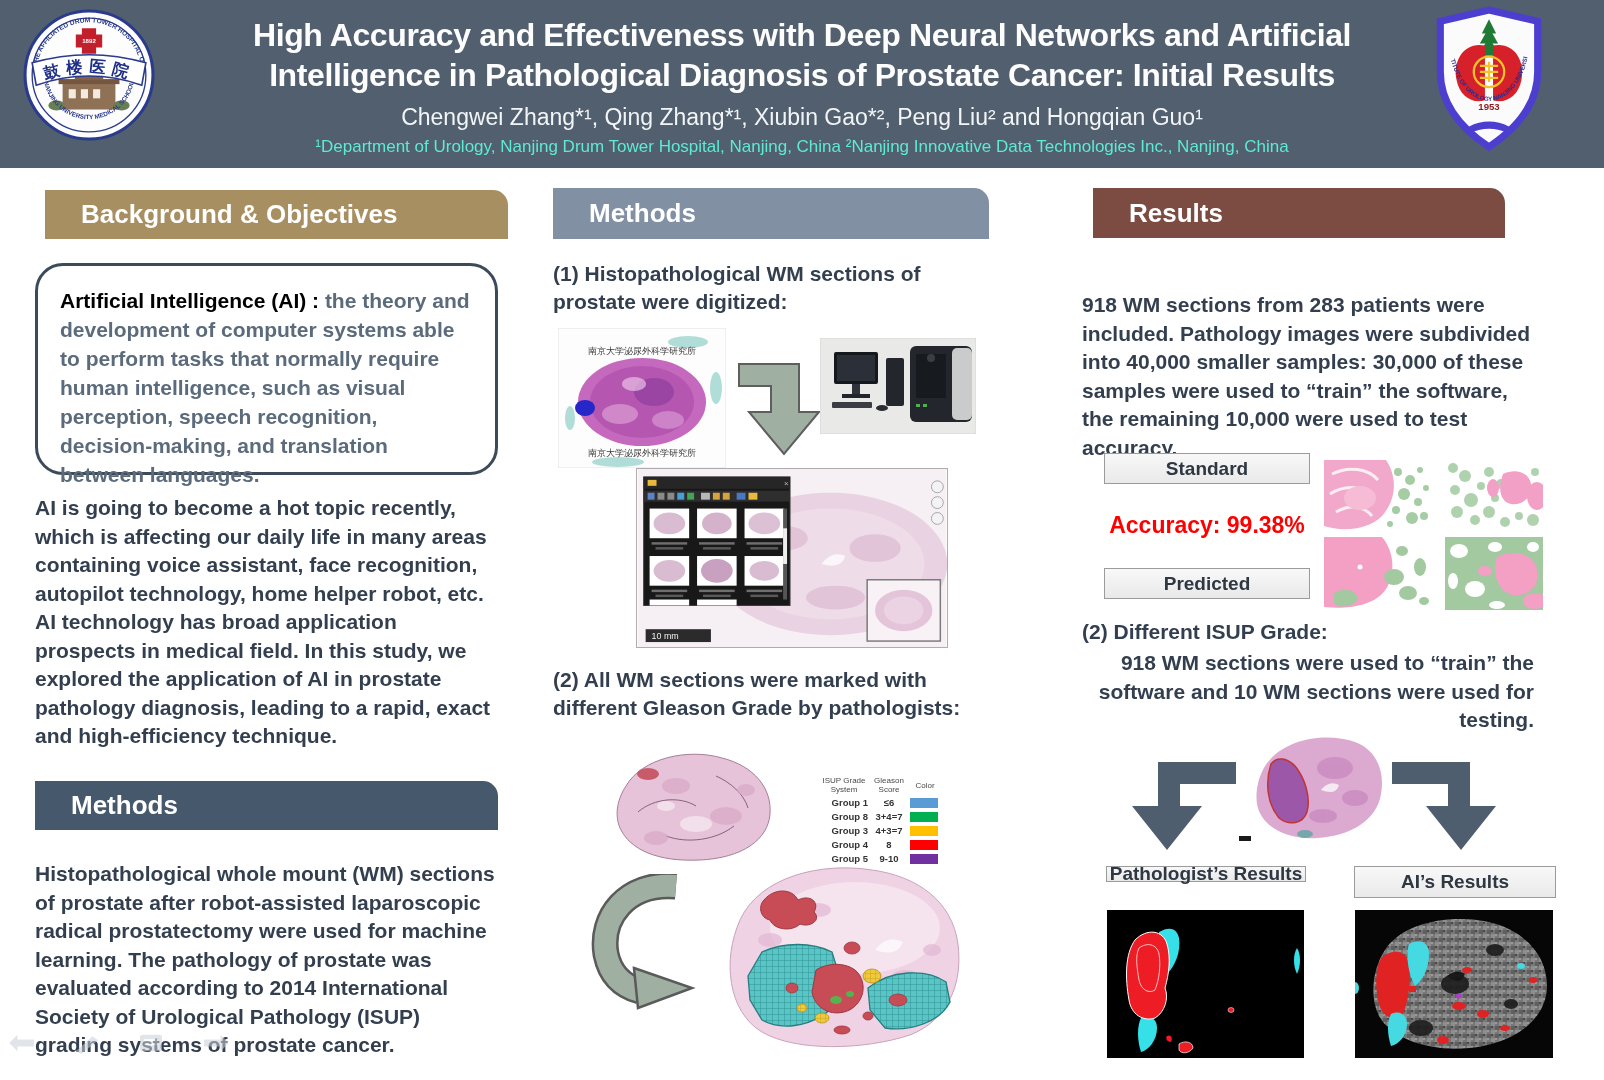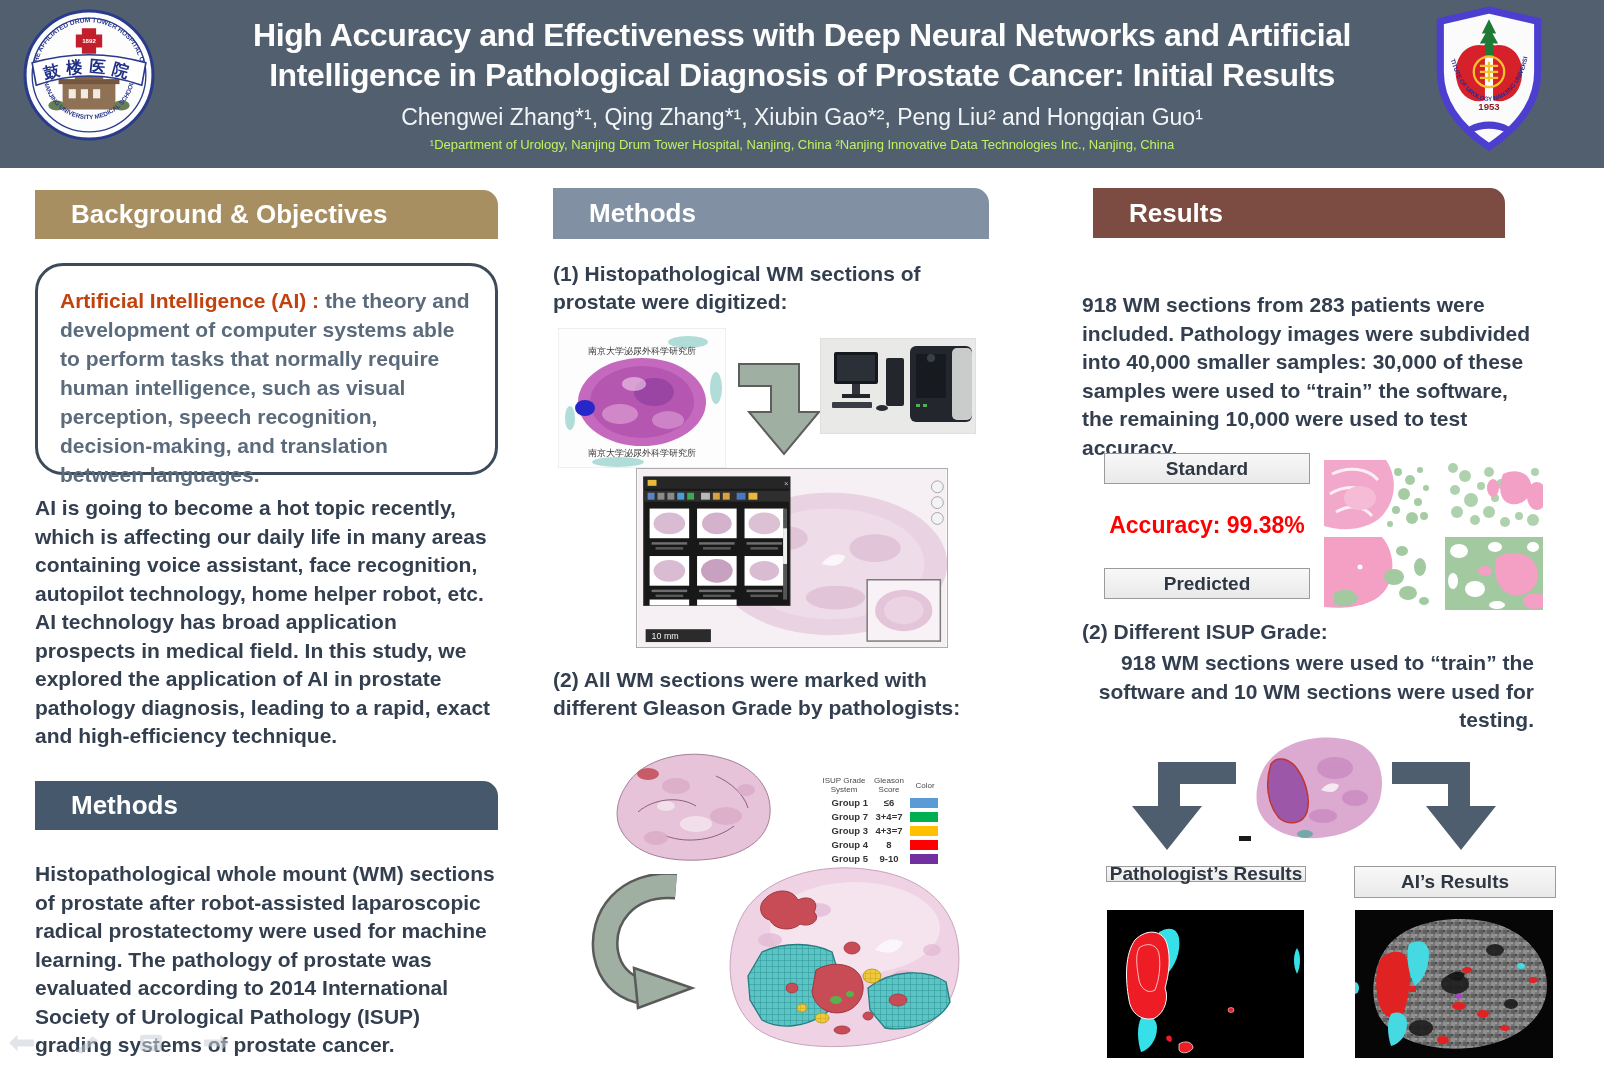--- a/index.html
+++ b/index.html
@@ -5,38 +5,38 @@
   * { margin:0; padding:0; box-sizing:border-box; }
   html,body { width:1604px; height:1080px; background:#fff; font-family:"Liberation Sans", sans-serif; }
   .poster { position:absolute; left:0; top:0; width:1604px; height:1080px; overflow:hidden; background:#fff; }
 
   
   .banner { position:absolute; left:0; top:0; width:1604px; height:168px; background:#515F6E; }
   .title-line { position:absolute; left:165px; right:165px; text-align:center; color:#FDFDFD;
                 font-weight:bold; font-size:32px; letter-spacing:-0.4px; }
   .t1 { top:17px; } .t2 { top:57px; }
   .authors { position:absolute; left:165px; right:165px; top:104px; text-align:center; color:#F2F5F7; font-size:23px; }
-  .affils  { position:absolute; left:100px; right:100px; top:137px; text-align:center; color:#bef264; font-size:13px; }
+  .affils  { position:absolute; left:100px; right:100px; top:137px; text-align:center; color:#5eead4; font-size:17px; }
   .logo-left  { position:absolute; left:22px;  top:8px; width:134px; height:134px; }
   .logo-right { position:absolute; left:1434px; top:5px; width:110px; height:148px; }
 
   
   .sec-header { position:absolute; display:flex; align-items:center; padding-left:36px;
                 color:#fff; font-weight:bold; font-size:26px; border-top-right-radius:15px; }
-  .h-bgobj   { left:35px;   top:190px; width:463px; height:49px; background:#A88F61; }
+  .h-bgobj   { left:45px;   top:190px; width:463px; height:49px; background:#A88F61; }
   .h-methmid { left:553px;  top:188px; width:436px; height:51px; background:#8290A4; }
   .h-results { left:1093px; top:188px; width:412px; height:50px; background:#7C4C42; }
   .h-methleft{ left:35px;   top:781px; width:463px; height:49px; background:#46586B; }
 
   
   .para { position:absolute; font-weight:bold; color:#333F4F; font-size:21px; line-height:28.5px; }
   .ai-box { position:absolute; left:35px; top:263px; width:463px; height:212px;
             border:3.5px solid #3C4A59; border-radius:28px; padding:20px 22px;
             font-weight:bold; font-size:21px; line-height:29px; color:#5B6B7C; }
-  .ai-term { color:#c2410c; }
+  .ai-term { color:#000000; }
 
   .step-title { position:absolute; font-weight:bold; color:#333F4F; font-size:21px; line-height:28px; }
 
   
   .tag-box { position:absolute; background:linear-gradient(#F8F8F8,#E9E9E9); border:1.5px solid #9B9B9B;
              color:#2E3742; font-weight:bold; font-size:19px; text-align:center;
              display:flex; align-items:center; justify-content:center; }
   .accuracy { position:absolute; color:#FF0000; font-weight:bold; font-size:23px; text-align:center; }
 
   
@@ -318,21 +318,21 @@
     </g>
   </svg>
 
   <div class="legend">
     <div class="lg-h">ISUP Grade System</div>
     <div class="lg-h">Gleason Score</div>
     <div class="lg-h">Color</div>
     <div class="lg-g">Group 1</div>
       <div class="lg-s">≤6</div>
       <i class="sw" style="background: rgb(91, 155, 213);"></i>
-    <div class="lg-g">Group 7</div>
+    <div class="lg-g">Group 8</div>
       <div class="lg-s">3+4=7</div>
       <i class="sw" style="background: rgb(0, 176, 80);"></i>
     <div class="lg-g">Group 3</div>
       <div class="lg-s">4+3=7</div>
       <i class="sw" style="background: rgb(255, 192, 0);"></i>
     <div class="lg-g">Group 4</div>
       <div class="lg-s">8</div>
       <i class="sw" style="background: rgb(255, 0, 0);"></i>
     <div class="lg-g">Group 5</div>
       <div class="lg-s">9-10</div>

